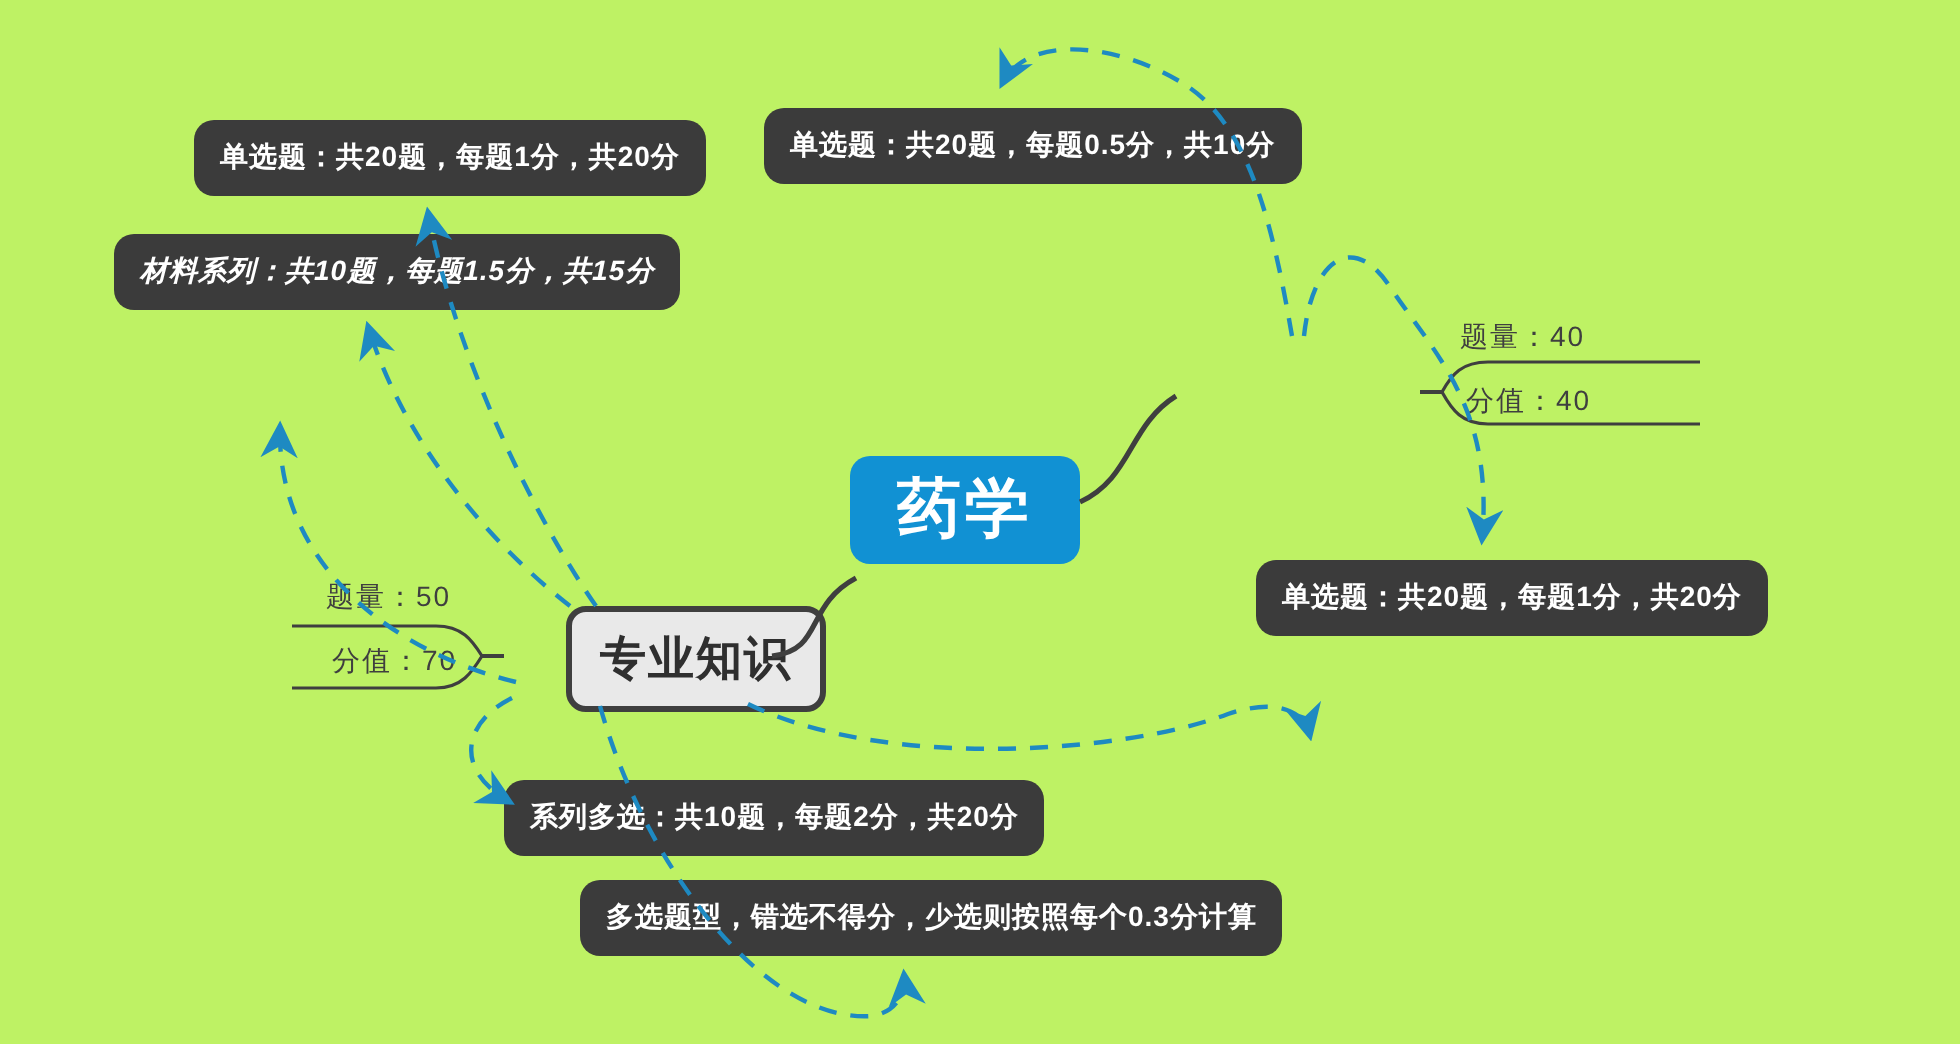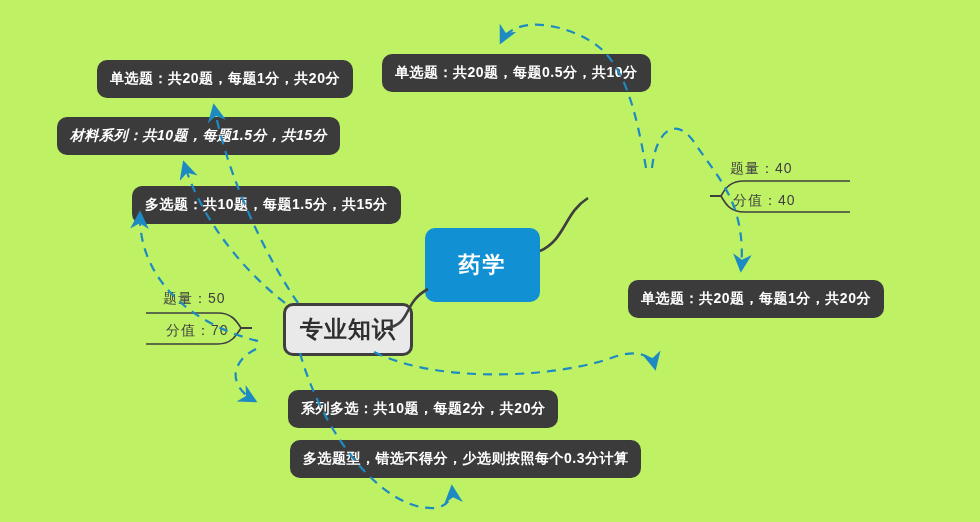--- a/index.html
+++ b/index.html
@@ -1,36 +1,35 @@
 <!DOCTYPE html>
 <html><head>
 <meta charset="utf-8">
 <style>
   html,body{margin:0;padding:0;background:#ffffff;}
   body{font-family:"Liberation Sans","DejaVu Sans",sans-serif;}
   .canvas{position:relative;width:980px;height:522px;background:#bef264;overflow:hidden;}
   .layer{position:absolute;inset:0;width:980px;height:522px;}
   svg.layer{pointer-events:none;z-index:3;}
   .node{position:absolute;box-sizing:border-box;display:flex;align-items:center;justify-content:center;white-space:nowrap;z-index:2;}
-  .root{background:#1191d3;color:#ffffff;font-weight:bold;font-size:22px;letter-spacing:2px;border-radius:10px;width:115px;height:74px;}
+  .root{background:#1191d3;color:#ffffff;font-weight:bold;font-size:32px;letter-spacing:2px;border-radius:10px;width:115px;height:54px;}
   .branch{background:#e9e9e9;color:#2f2f2f;font-weight:bold;font-size:23px;letter-spacing:1px;border:3px solid #3f3f3f;border-radius:10px;padding:8px 14px;}
   .note{position:absolute;background:#3b3b3b;color:#ffffff;font-weight:bold;font-size:14px;letter-spacing:0.5px;border-radius:10px;padding:10px 13px;white-space:nowrap;z-index:2;}
   .attr{position:absolute;color:#3f3f3f;font-size:14px;letter-spacing:1px;white-space:nowrap;z-index:2;}
 </style>
 </head>
 <body>
 
 <div class="canvas">
 
   <div class="note" style="left:97px;top:60px;">单选题：共20题，每题1分，共20分</div>
   <div class="note" style="left:57px;top:117px;font-style:italic;">材料系列：共10题，每题1.5分，共15分</div>
-  <div class="note" style="left:132px;top:186px;">多选题：共10题，每题1.5分，共15分</div>
   <div class="note" style="left:382px;top:54px;">单选题：共20题，每题0.5分，共10分</div>
   <div class="note" style="left:628px;top:280px;">单选题：共20题，每题1分，共20分</div>
-  <div class="note" style="left:252px;top:390px;margin-left:36px;">系列多选：共10题，每题2分，共20分</div>
+  <div class="note" style="left:252px;top:390px;">系列多选：共10题，每题2分，共20分</div>
   <div class="note" style="left:290px;top:440px;">多选题型，错选不得分，少选则按照每个0.3分计算</div>
 
   <div class="node root" style="left:425px;top:228px;">药学</div>
   <div class="node branch" style="left:252px;top:303px;margin-left:31px;">专业知识</div>
 
   <div class="attr" style="left:730px;top:160px;">题量：40</div>
   <div class="attr" style="left:733px;top:192px;">分值：40</div>
   <div class="attr" style="left:163px;top:290px;">题量：50</div>
   <div class="attr" style="left:166px;top:322px;">分值：70</div>
 

